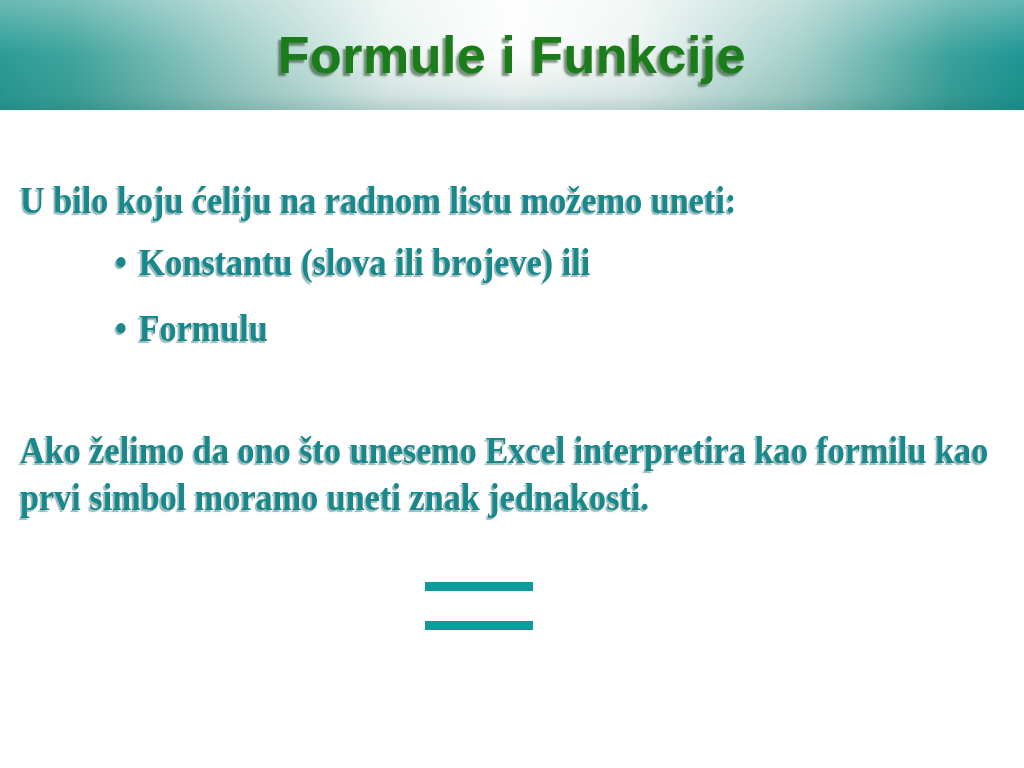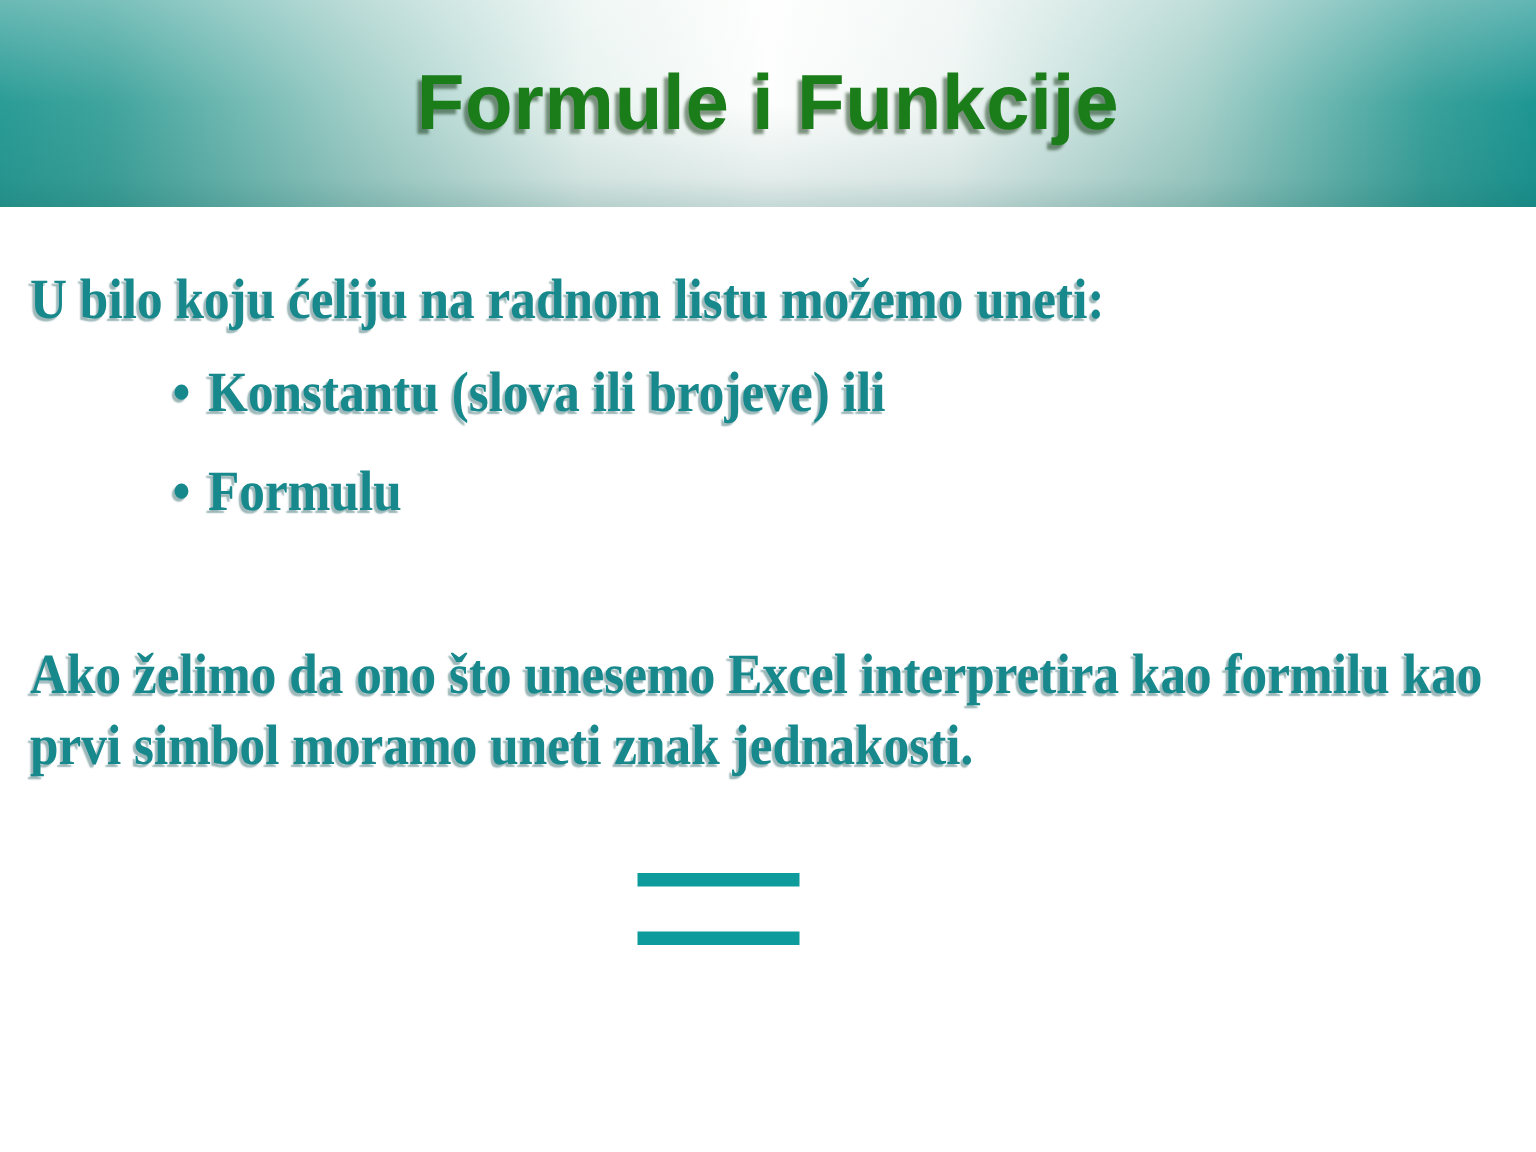--- a/index.html
+++ b/index.html
@@ -9,21 +9,21 @@
     height: 768px;
     background: #ffffff;
     overflow: hidden;
     font-family: "Liberation Serif", serif;
   }
 
   
   #header {
     position: absolute;
     top: 0; left: 0;
-    width: 1024px; height: 138px;
+    width: 1024px; height: 110px;
     display: flex;
     align-items: center;
     justify-content: center;
     background:
       linear-gradient(to bottom,
         rgba(255,255,255,0.30) 0%,
         rgba(255,255,255,0.00) 50%,
         rgba(0,85,78,0.10) 86%,
         rgba(0,85,78,0.22) 100%),
       linear-gradient(to right,

